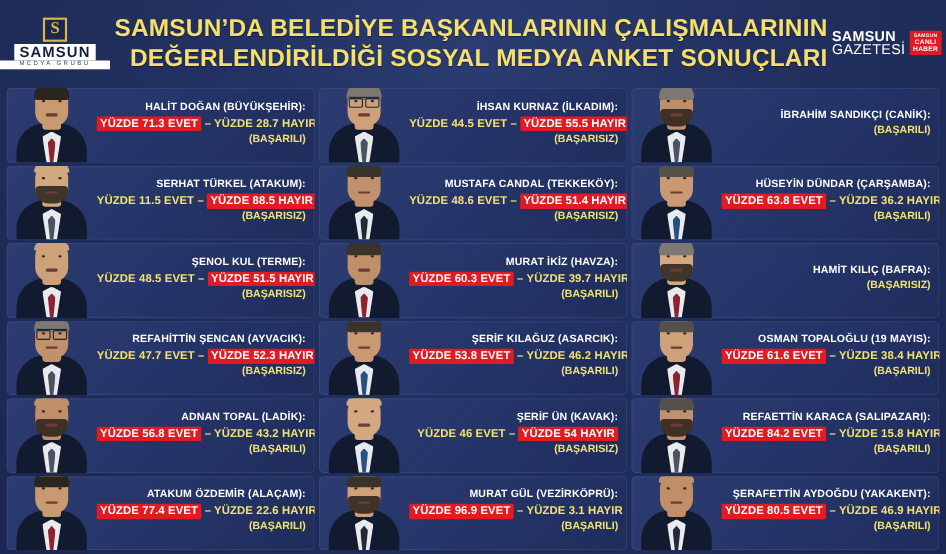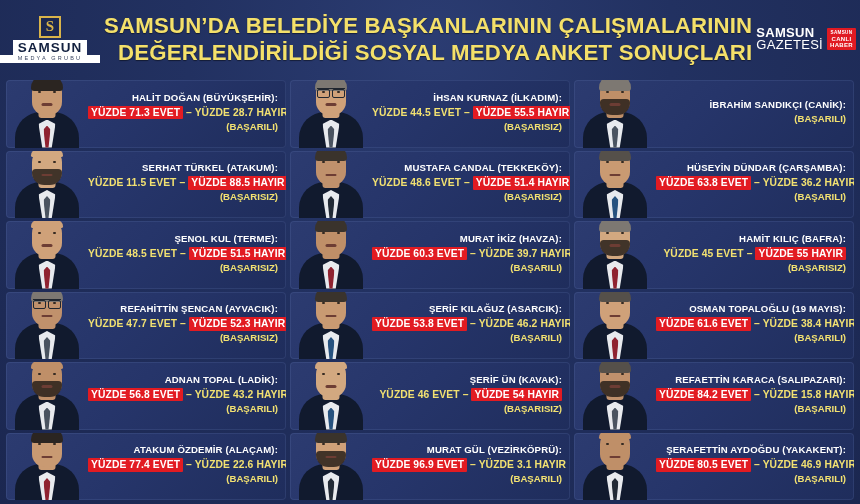--- a/index.html
+++ b/index.html
@@ -389,21 +389,20 @@
           <div class="p-neck" style="background:#d2a880"></div>
           <div class="p-face" style="background:#d2a880"></div>
           <div class="p-hair" style="background:#7d7872"></div>
           <div class="p-eye l"></div>
           <div class="p-eye r"></div>
           <div class="p-beard"></div>
           <div class="p-mouth"></div>
         </div>
         <div class="text">
           <div class="nm">HAMİT KILIÇ (BAFRA):</div>
-          <div class="res"><span>YÜZDE 45 EVET</span><span class="dash"> – </span><span class="hl">YÜZDE 55 HAYIR</span></div>
           <div class="st">(BAŞARISIZ)</div>
         </div>
       </div>
       <div class="card">
         <div class="photo">
           <div class="p-body"></div>
           <div class="p-shirt"></div>
           <div class="p-tie" style="background:#4a5360"></div>
           <div class="p-neck" style="background:#c0916c"></div>
           <div class="p-face" style="background:#c0916c"></div>

